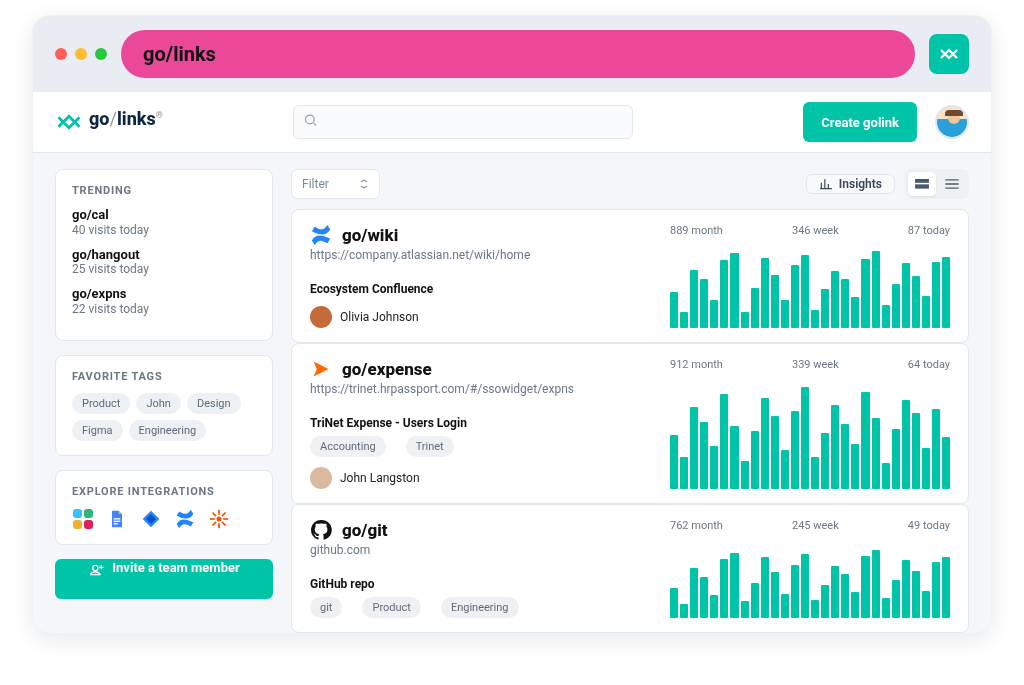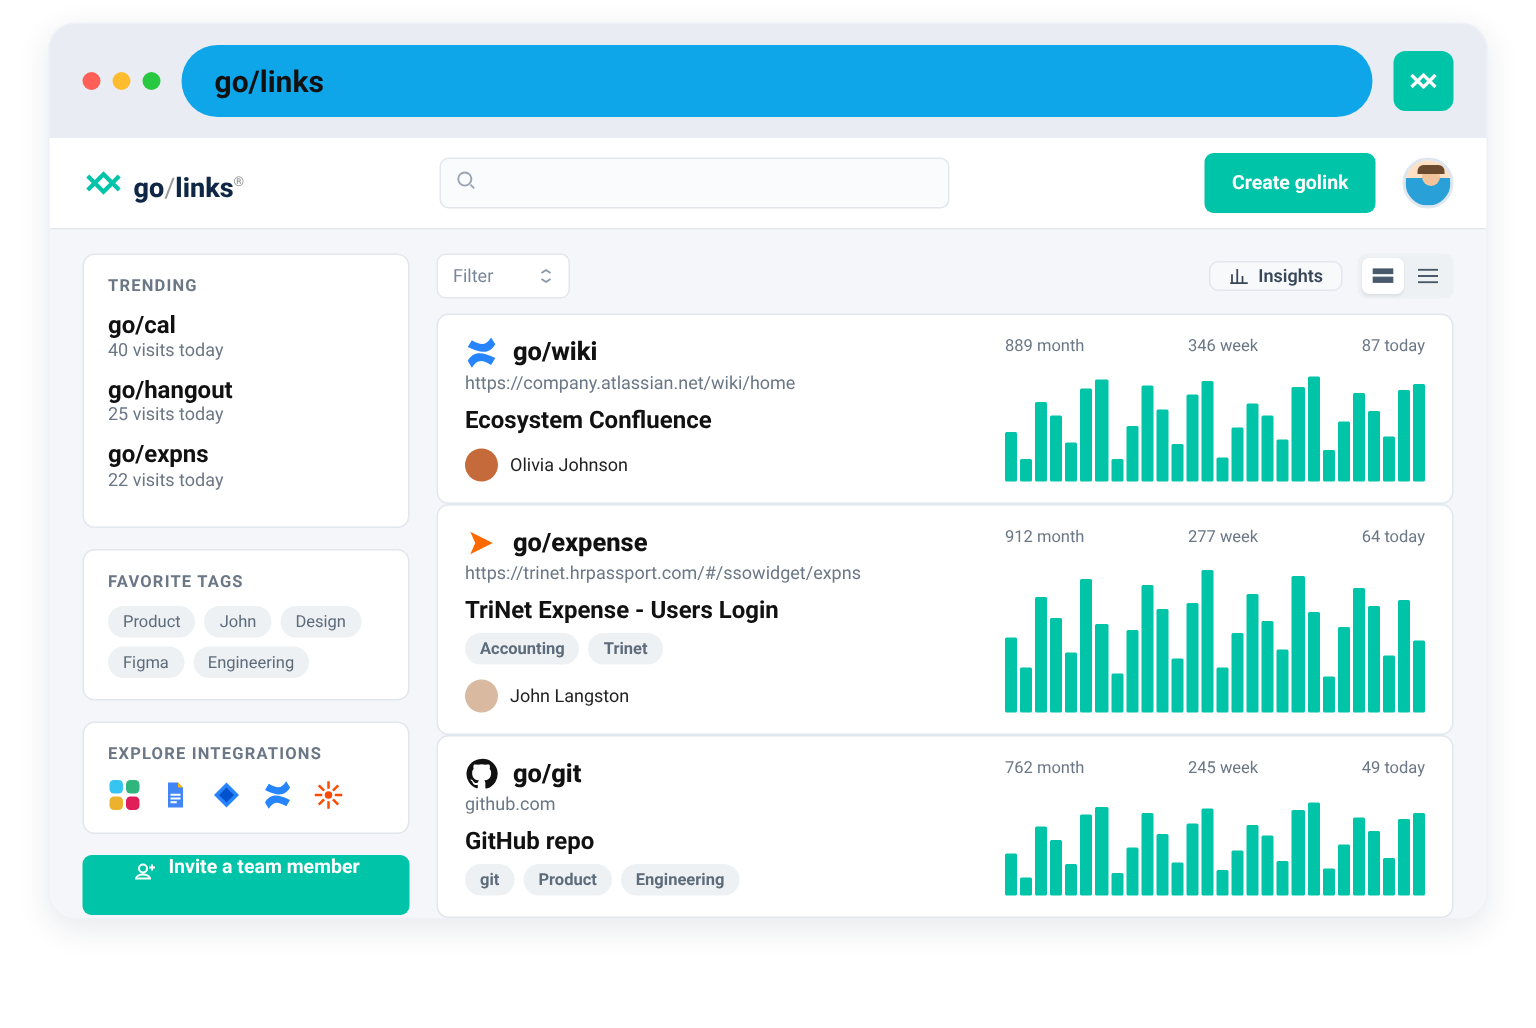--- a/index.html
+++ b/index.html
@@ -19,29 +19,29 @@
 
   .window{width:960px;margin:15px 0 0 0;border-radius:18px;background:var(--page-bg);box-shadow:0 6px 22px rgba(15,39,68,.10);overflow:hidden;border:1px solid #eef1f6;}
 
   
   .chrome{display:flex;align-items:center;gap:14px;padding:14px 22px;background:var(--chrome-bg);}
   .dots{display:flex;gap:8px;}
   .dot{width:12px;height:12px;border-radius:50%;}
   .dot.r{background:#ff5f57;}
   .dot.y{background:#febc2e;}
   .dot.g{background:#28c840;}
-  .url-bar{flex:1;background:#0ea5e9;border-radius:28px;height:48px;display:flex;align-items:center;padding:0 22px;}
+  .url-bar{flex:1;background:#ec4899;border-radius:28px;height:48px;display:flex;align-items:center;padding:0 22px;}
   .url-bar span{font-size:20px;font-weight:700;color:#111;}
 
   .chrome-logo{width:40px;height:40px;border-radius:8px;background:var(--teal);display:flex;align-items:center;justify-content:center;}
   .chrome-logo svg{width:24px;height:24px;stroke:#fff;}
 
   
   .header{display:flex;align-items:center;gap:18px;padding:10px 22px;background:#fff;border-bottom:1px solid var(--grey-border);}
-  .logo-row{display:flex;align-items:flex-end;gap:6px;min-width:220px;}
+  .logo-row{display:flex;align-items:flex-start;gap:6px;min-width:220px;}
   .logo-row svg{width:28px;height:28px;}
   .logo-text{font-weight:800;font-size:18px;color:var(--navy);}
   .logo-text .slash{color:#999;font-weight:400;}
   .logo-text .reg{font-size:9px;vertical-align:super;color:#999;}
 
   .search{flex:0 0 340px;position:relative;}
   .search input{width:100%;height:34px;border:1px solid var(--grey-border);border-radius:6px;background:#fafbfc;padding:0 10px 0 34px;font-size:13px;outline:none;}
   .search .sicon{position:absolute;left:10px;top:50%;transform:translateY(-50%);color:#9aa4b2;}
   .search .sicon svg{width:15px;height:15px;}
 
@@ -53,21 +53,21 @@
   .avatar::after{content:"";position:absolute;width:18px;height:6px;background:#6b4a2e;border-radius:4px 4px 0 0;top:3px;left:8px;}
 
   
   .main{display:flex;gap:18px;padding:16px 22px 0 22px;}
 
   
   .sidebar{width:218px;display:flex;flex-direction:column;gap:14px;}
   .side-card{background:#fff;border:1px solid var(--grey-border);border-radius:8px;padding:14px 16px;}
   .side-title{font-size:11px;font-weight:700;color:var(--grey-text);letter-spacing:.8px;margin-bottom:10px;}
   .trend-item{margin-bottom:10px;}
-  .trend-item .t{font-weight:700;font-size:16px;color:#111;line-height:1.2;}
+  .trend-item .t{font-weight:700;font-size:13px;color:#111;line-height:1.2;}
   .trend-item .s{font-size:12px;color:var(--grey-text);}
 
   .tags{display:flex;flex-wrap:wrap;gap:6px;}
   .tag{background:var(--grey-light);color:#5d6b7a;border-radius:14px;padding:4px 10px;font-size:11px;}
 
   .integrations{display:flex;gap:12px;justify-content:flex-start;flex-wrap:wrap;}
   .int-ic{width:22px;height:22px;display:flex;align-items:center;justify-content:center;}
 
   .invite-btn{display:flex;align-items:flex-start;justify-content:center;gap:8px;background:var(--teal);color:#fff;border:none;border-radius:6px;height:40px;width:100%;font-weight:700;font-size:13px;cursor:pointer;}
   .invite-btn svg{width:16px;height:16px;fill:#fff;}
@@ -85,22 +85,22 @@
   .vt{width:28px;height:24px;border-radius:5px;display:flex;align-items:center;justify-content:center;cursor:pointer;}
   .vt.active{background:#fff;box-shadow:0 1px 2px rgba(0,0,0,.08);}
   .vt svg{width:14px;height:10px;stroke:#4a5a6d;}
 
   .link-card{background:#fff;border:1px solid var(--grey-border);border-radius:8px;padding:14px 18px 14px 18px;display:flex;gap:16px;}
   .lc-left{flex:1;min-width:0;}
   .lc-title-row{display:flex;align-items:center;gap:10px;}
   .lc-title-row .icon{width:22px;height:22px;display:flex;align-items:center;justify-content:center;}
   .lc-title{font-weight:800;font-size:17px;color:#111;}
   .lc-url{font-size:12px;color:var(--grey-text);margin-top:2px;white-space:nowrap;overflow:hidden;text-overflow:ellipsis;}
-  .lc-desc{font-size:16px;font-weight:700;color:#111;margin-top:8px;}
-  .lc-tags{display:flex;gap:6px;margin-top:6px;font-weight:bold;}
+  .lc-desc{font-size:12px;font-weight:700;color:#111;margin-top:20px;}
+  .lc-tags{display:flex;gap:20px;margin-top:6px;}
   .owner{display:flex;align-items:center;gap:8px;margin-top:10px;}
   .owner-av{width:22px;height:22px;border-radius:50%;}
   .owner-name{font-size:12px;color:#222;}
 
   .lc-right{width:280px;display:flex;flex-direction:column;}
   .stats{display:flex;justify-content:space-between;font-size:11px;color:var(--grey-text);margin-bottom:10px;white-space:nowrap;}
   .chart{flex:1;display:flex;align-items:flex-end;gap:2px;height:72px;}
   .chart .bar{flex:1;background:var(--teal);border-radius:1px;}
 
   
@@ -352,21 +352,21 @@
                 <span class="tag">Trinet</span>
               </div>
               <div class="owner">
                 <span class="owner-av" style="background:#d9b9a0"></span>
                    <span class="owner-name">John Langston</span>
               </div>
             </div>
             <div class="lc-right">
               <div class="stats">
                 <span>912 month</span>
-                   <span>277 week</span>
+                   <span>339 week</span>
                    <span>64 today</span>
               </div>
               <div class="chart">
                 <div class="bar" style="height: 50%;"></div>
                 <div class="bar" style="height: 30%;"></div>
                 <div class="bar" style="height: 76%;"></div>
                 <div class="bar" style="height: 62%;"></div>
                 <div class="bar" style="height: 40%;"></div>
                 <div class="bar" style="height: 88%;"></div>
                 <div class="bar" style="height: 58%;"></div>

